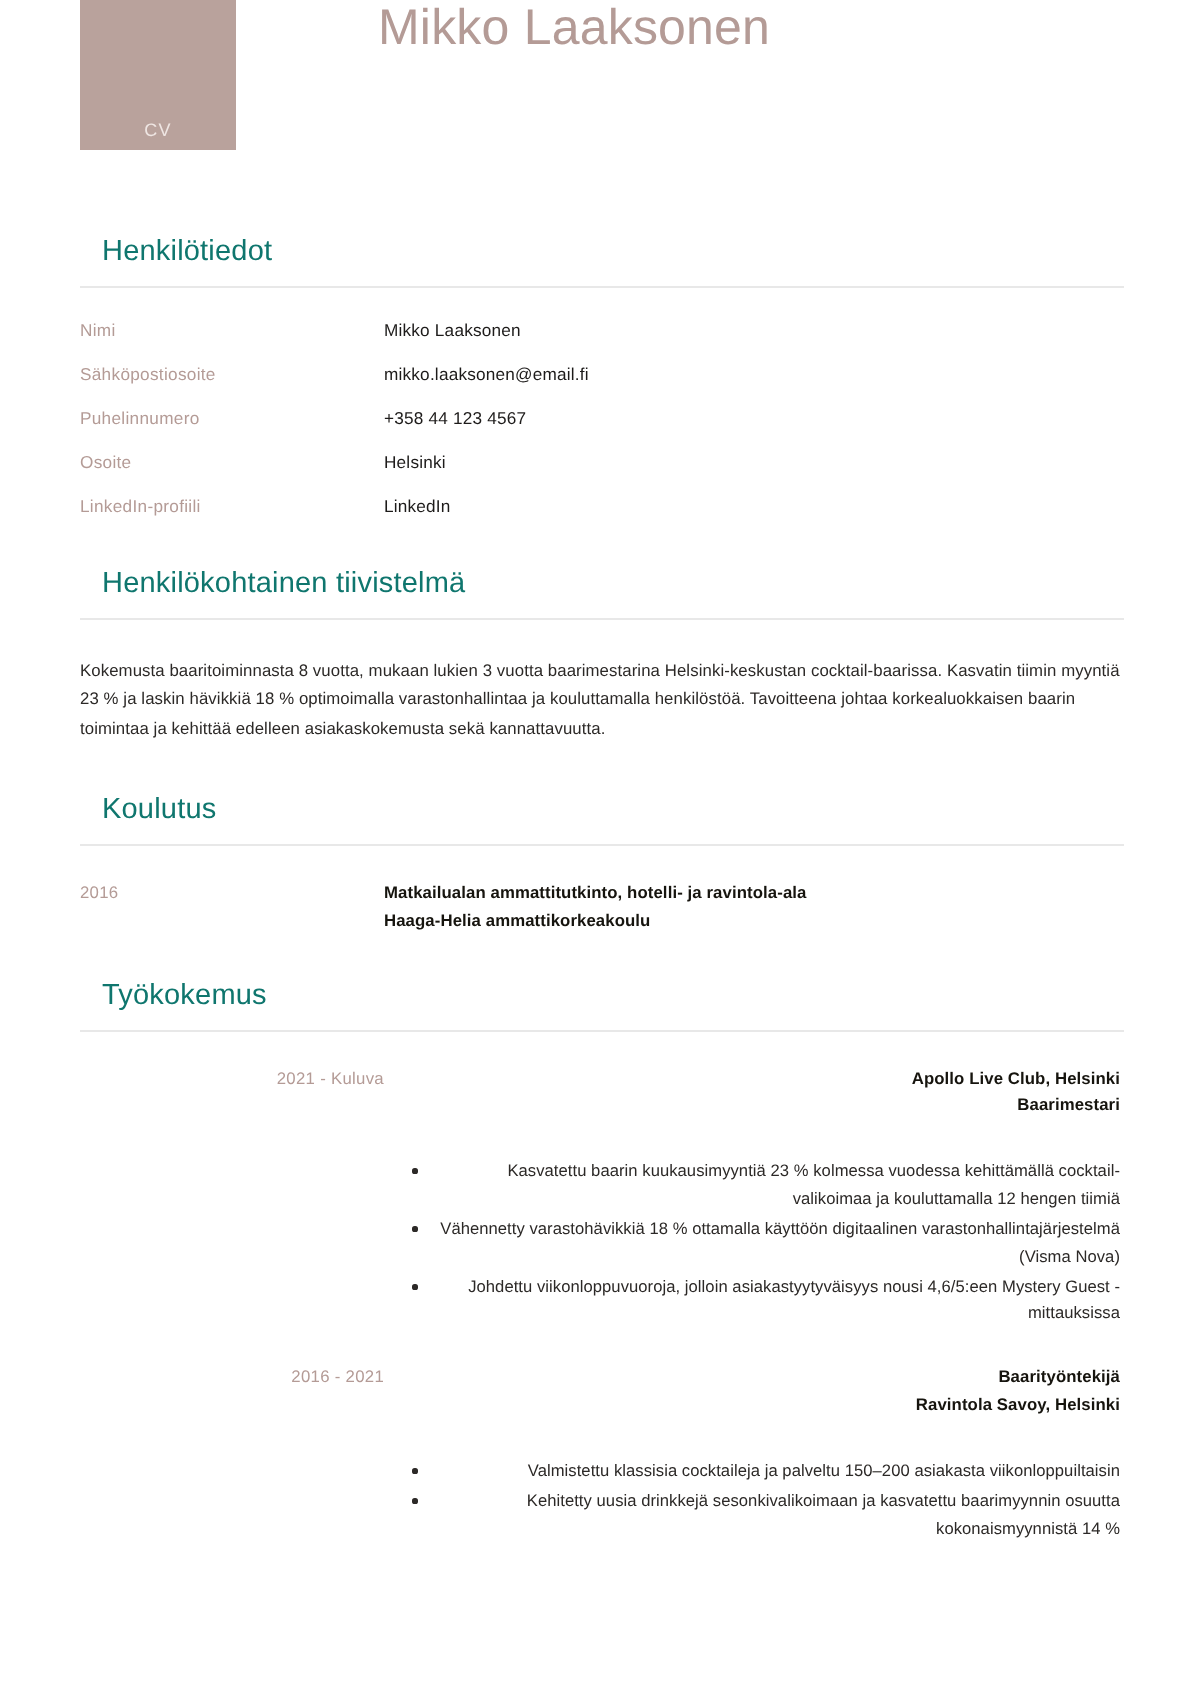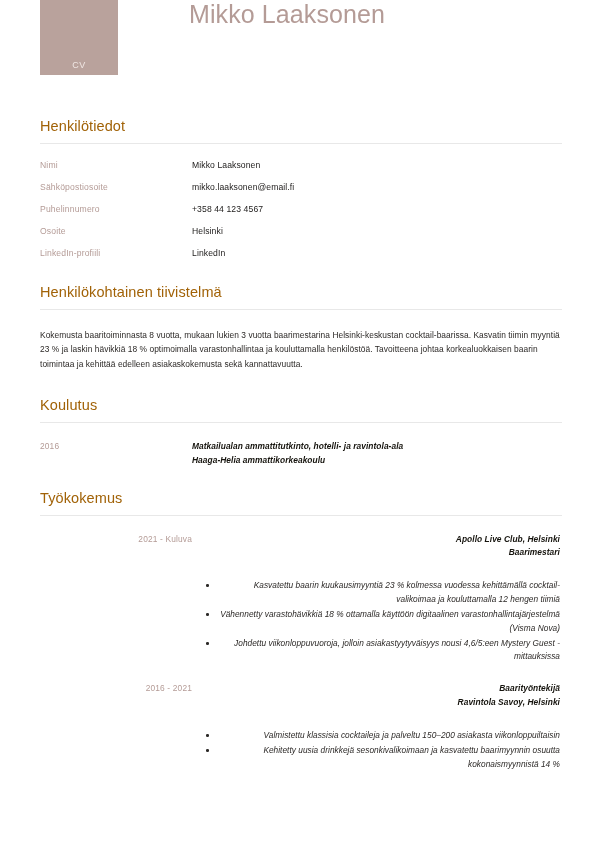--- a/index.html
+++ b/index.html
@@ -58,23 +58,24 @@
     margin-bottom: 8px;
     white-space: nowrap;
   }
 
   
   .section { margin-top: 18px; }
 
   .section-title {
     font-size: 14.5px;
     font-weight: 400;
-    color: #a16207;
+    color: #0f766e;
     letter-spacing: 0.1px;
     padding-bottom: 9px;
+    margin-left: 11px;
   }
 
   .divider {
     height: 1px;
     background: #e8e8e8;
     width: 522px;
   }
 
   
   .info-table { margin-top: 16px; }
@@ -120,21 +121,21 @@
 
   .entry-date {
     width: 152px;
     flex: none;
     font-size: 8.4px;
     color: #b49b96;
     letter-spacing: 0.15px;
     padding-top: 1px;
   }
 
-  .entry-body { flex: 1; font-style: italic; }
+  .entry-body { flex: 1; }
 
   .entry-line {
     font-size: 8.4px;
     font-weight: bold;
     color: #16140e;
     line-height: 1.62;
     letter-spacing: 0.05px;
   }
 
   .bullets {

